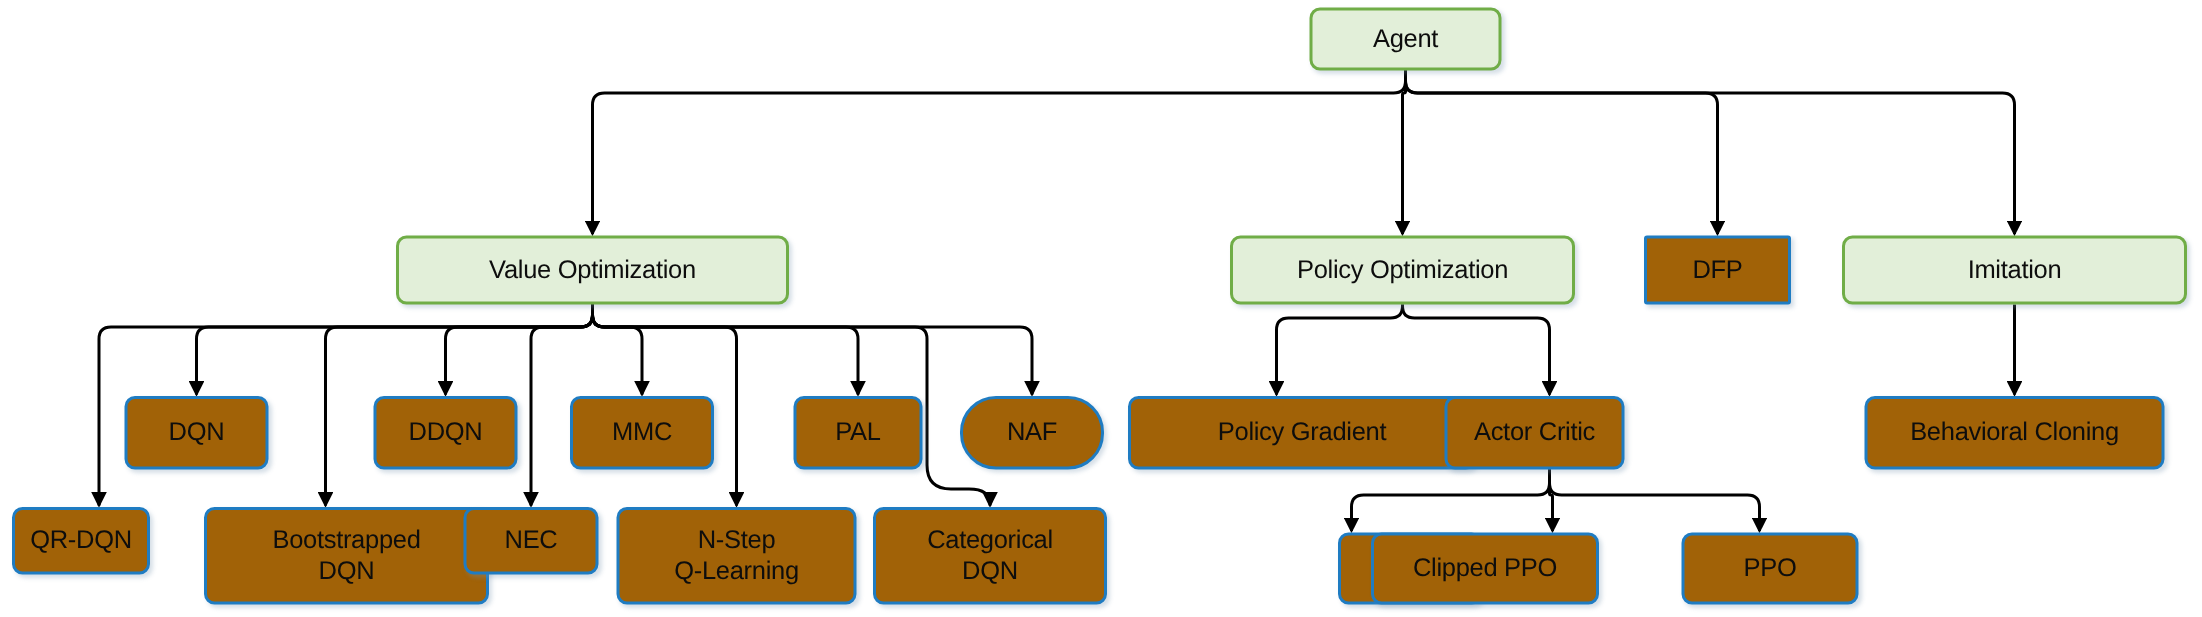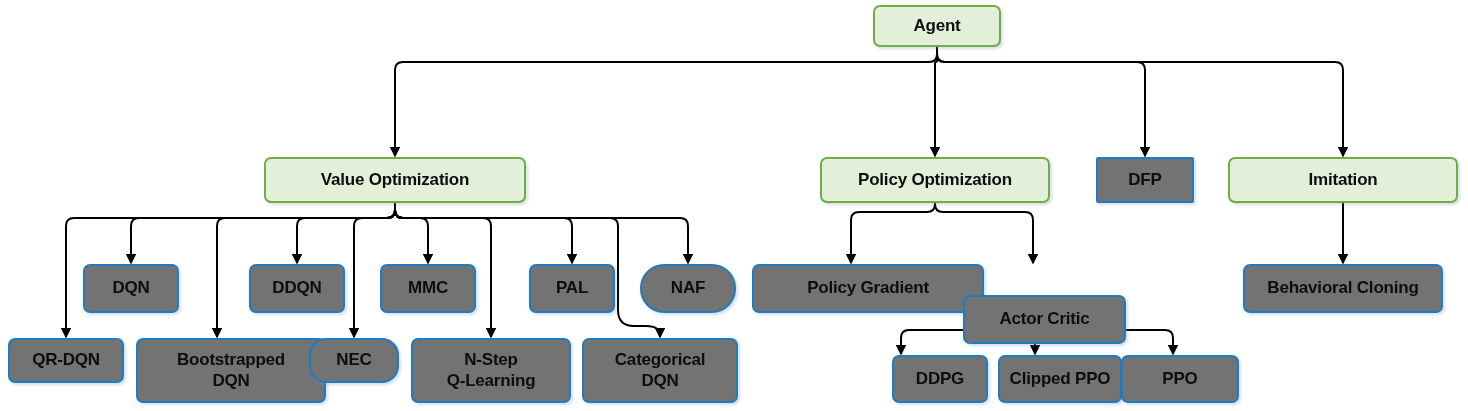--- a/index.html
+++ b/index.html
@@ -4,32 +4,32 @@
 <style>
   html,body{margin:0;padding:0;background:#ffffff;}
   body{font-family:"Liberation Sans","DejaVu Sans",sans-serif;}
   #canvas{position:relative;width:1468px;height:411px;background:#ffffff;overflow:hidden;}
   svg.edges{position:absolute;left:0;top:0;width:1468px;height:411px;pointer-events:none;}
   .node{
     position:absolute;
     box-sizing:border-box;
     display:flex;align-items:center;justify-content:center;
     text-align:center;
-    font-weight:bold;
+    font-weight:normal;
     font-size:17px;
     line-height:1.18;
     color:#0d0d0d;
     border-radius:7px;
     box-shadow:2px 2px 3px rgba(120,150,175,.30);
     z-index:2;
     white-space:pre-line;
     letter-spacing:-0.2px;
   }
   .node.green{background:#e2efd9;border:2.5px solid #70ad47;}
-  .node.blue{background:#737373;border:2.5px solid #1f7cc2;}
+  .node.blue{background:#a16207;border:2.5px solid #1f7cc2;}
   .node.sq{border-radius:2px;}
 </style>
 </head>
 <body>
 
 <div id="canvas">
 
   <svg class="edges" viewBox="0 0 1468 411" xmlns="http://www.w3.org/2000/svg">
     <defs>
       <marker id="arrow" viewBox="0 0 10 10" refX="8.6" refY="5" markerWidth="5.2" markerHeight="5.2" orient="auto-start-reverse">
@@ -64,29 +64,29 @@
       <div class="node green" style="left: 873px; top: 5px; width: 128px; height: 42px;"><span>Agent</span></div>
       <div class="node green" style="left: 264px; top: 157px; width: 262px; height: 46px;"><span>Value Optimization</span></div>
       <div class="node green" style="left: 820px; top: 157px; width: 230px; height: 46px;"><span>Policy Optimization</span></div>
       <div class="node blue sq" style="left: 1096px; top: 157px; width: 98px; height: 46px;"><span>DFP</span></div>
       <div class="node green" style="left: 1228px; top: 157px; width: 230px; height: 46px;"><span>Imitation</span></div>
       <div class="node blue" style="left: 83px; top: 264px; width: 96px; height: 49px;"><span>DQN</span></div>
       <div class="node blue" style="left: 249px; top: 264px; width: 96px; height: 49px;"><span>DDQN</span></div>
       <div class="node blue" style="left: 380px; top: 264px; width: 96px; height: 49px; justify-content: center;"><span>MMC</span></div>
       <div class="node blue" style="left: 529px; top: 264px; width: 86px; height: 49px;"><span>PAL</span></div>
       <div class="node blue" style="left: 640px; top: 264px; width: 96px; height: 49px; border-radius: 24px;"><span>NAF</span></div>
-      <div class="node blue" style="left: 8px; top: 338px; width: 116px; height: 45px; align-items: center;"><span>QR-DQN</span></div>
+      <div class="node blue" style="left: 8px; top: 338px; width: 92px; height: 45px; align-items: center;"><span>QR-DQN</span></div>
       <div class="node blue" style="left: 136px; top: 338px; width: 190px; height: 65px;"><span>Bootstrapped
 DQN</span></div>
-      <div class="node blue" style="left: 309px; top: 338px; width: 90px; height: 45px; border-radius: 17px;"><span>NEC</span></div>
+      <div class="node blue" style="left: 309px; top: 338px; width: 90px; height: 45px;"><span>NEC</span></div>
       <div class="node blue" style="left: 411px; top: 338px; width: 160px; height: 65px;"><span>N-Step
 Q-Learning</span></div>
       <div class="node blue" style="left: 582px; top: 338px; width: 156px; height: 65px; align-items: center;"><span>Categorical
 DQN</span></div>
       <div class="node blue" style="left: 752px; top: 264px; width: 232px; height: 49px;"><span>Policy Gradient</span></div>
-      <div class="node blue" style="left: 963px; top: 264px; width: 163px; height: 49px; margin-top: 31px;"><span>Actor Critic</span></div>
+      <div class="node blue" style="left: 963px; top: 264px; width: 120px; height: 49px;"><span>Actor Critic</span></div>
       <div class="node blue" style="left: 892px; top: 355px; width: 96px; height: 48px;"><span>DDPG</span></div>
-      <div class="node blue" style="left: 998px; top: 355px; width: 124px; height: 48px;"><span>Clipped PPO</span></div>
+      <div class="node blue" style="left: 914px; top: 355px; width: 152px; height: 48px;"><span>Clipped PPO</span></div>
       <div class="node blue" style="left: 1121px; top: 355px; width: 118px; height: 48px;"><span>PPO</span></div>
       <div class="node blue" style="left: 1243px; top: 264px; width: 200px; height: 49px; text-align: right;"><span>Behavioral Cloning</span></div>
     </div>
 
 </div>
 
 </body></html>

